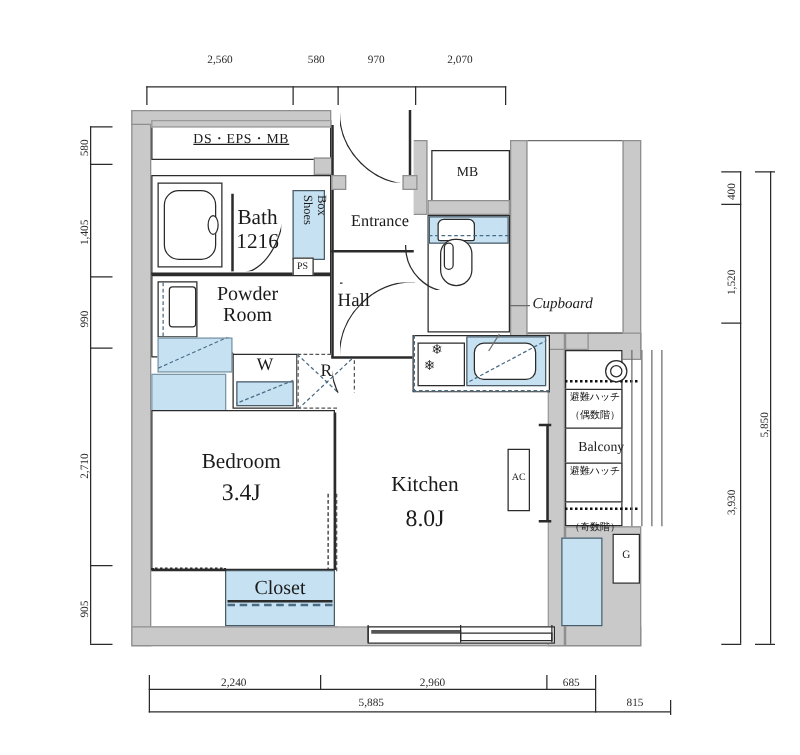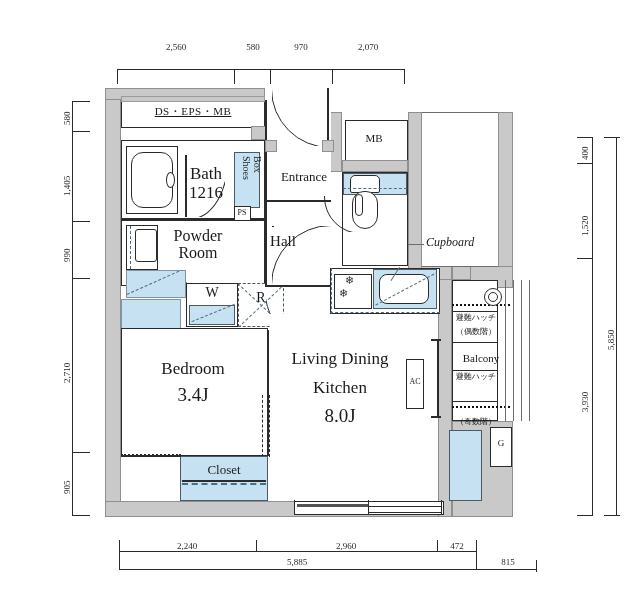--- a/index.html
+++ b/index.html
@@ -90,21 +90,21 @@
   <div class="dimtick-h" style="left:604px;top:515px;width:16px;"></div>
   <div class="dimtxt v" style="left:606px;top:350px;">5,850</div>
 
   <div class="dimline" style="left:119px;top:551px;width:357px;height:1px;"></div>
   <div class="dimtick" style="left:119px;top:540px;height:12px;"></div>
   <div class="dimtick" style="left:256px;top:540px;height:12px;"></div>
   <div class="dimtick" style="left:437px;top:540px;height:12px;"></div>
   <div class="dimtick" style="left:476px;top:540px;height:12px;"></div>
   <div class="dimtxt c" style="left:187px;top:541px;">2,240</div>
   <div class="dimtxt c" style="left:346px;top:541px;">2,960</div>
-  <div class="dimtxt c" style="left:457px;top:541px;">472</div>
+  <div class="dimtxt c" style="left:457px;top:541px;">685</div>
 
   <div class="dimline" style="left:119px;top:569px;width:357px;height:1px;"></div>
   <div class="dimtick" style="left:119px;top:552px;height:18px;"></div>
   <div class="dimtick" style="left:476px;top:552px;height:18px;"></div>
   <div class="dimtxt c" style="left:297px;top:557px;">5,885</div>
 
   <div class="dimline" style="left:476px;top:569px;width:60px;height:1px;"></div>
   <div class="dimtick" style="left:536px;top:560px;height:12px;"></div>
   <div class="dimtxt c" style="left:508px;top:557px;">815</div>
 
@@ -242,28 +242,27 @@
   <div class="lbl" style="left:426px;top:236px;font-size:12px;font-style:italic;">Cupboard</div>
 
   <div class="abs white" style="left:121px;top:328px;width:147px;height:128px;border:1px solid #2b2b2b;"></div>
   <div class="lbl c" style="left:193px;top:360px;font-size:17px;">Bedroom</div>
   <div class="lbl c" style="left:193px;top:385px;font-size:19px;">3.4J</div>
 
   <div class="abs hair" style="left:267px;top:330px;width:2px;height:126px;"></div>
   <div class="abs" style="left:262px;top:395px;width:8px;height:62px;border-left:1px dashed #2b2b2b;border-right:1px dashed #2b2b2b;"></div>
 
   <div class="abs blue" style="left:180px;top:456px;width:88px;height:45px;"></div>
-  <div class="lbl c" style="left:224px;top:463px;font-size:13px;">Closet</div>
+  <div class="lbl c" style="left:224px;top:463px;font-size:16px;">Closet</div>
   <div class="abs hair" style="left:182px;top:480px;width:84px;height:1.5px;"></div>
   <div class="abs" style="left:182px;top:483px;width:84px;height:3px;border-top:2px dashed #4a6c85;"></div>
   <div class="abs hair" style="left:121px;top:455px;width:60px;height:1.5px;"></div>
   <div class="abs" style="left:121px;top:454px;width:60px;height:3px;border-top:2px dotted #2b2b2b;"></div>
 
   <div class="abs white" style="left:270px;top:314px;width:168px;height:187px;"></div>
-  <div class="lbl c" style="left:340px;top:350px;font-size:17px;">Living Dining</div>
   <div class="lbl c" style="left:340px;top:379px;font-size:17px;">Kitchen</div>
   <div class="lbl c" style="left:340px;top:406px;font-size:19px;">8.0J</div>
 
   <div class="abs fix" style="left:406px;top:359px;width:18px;height:50px;"></div>
   <div class="lbl c" style="left:415px;top:378px;font-size:8px;">AC</div>
 
   <div class="abs blue" style="left:449px;top:430px;width:33px;height:71px;"></div>
 
   <div class="sldr" style="left:294px;top:501px;width:148px;height:12px;"></div>
   <div class="sldr-d" style="left:297px;top:504px;width:72px;height:3px;"></div>

